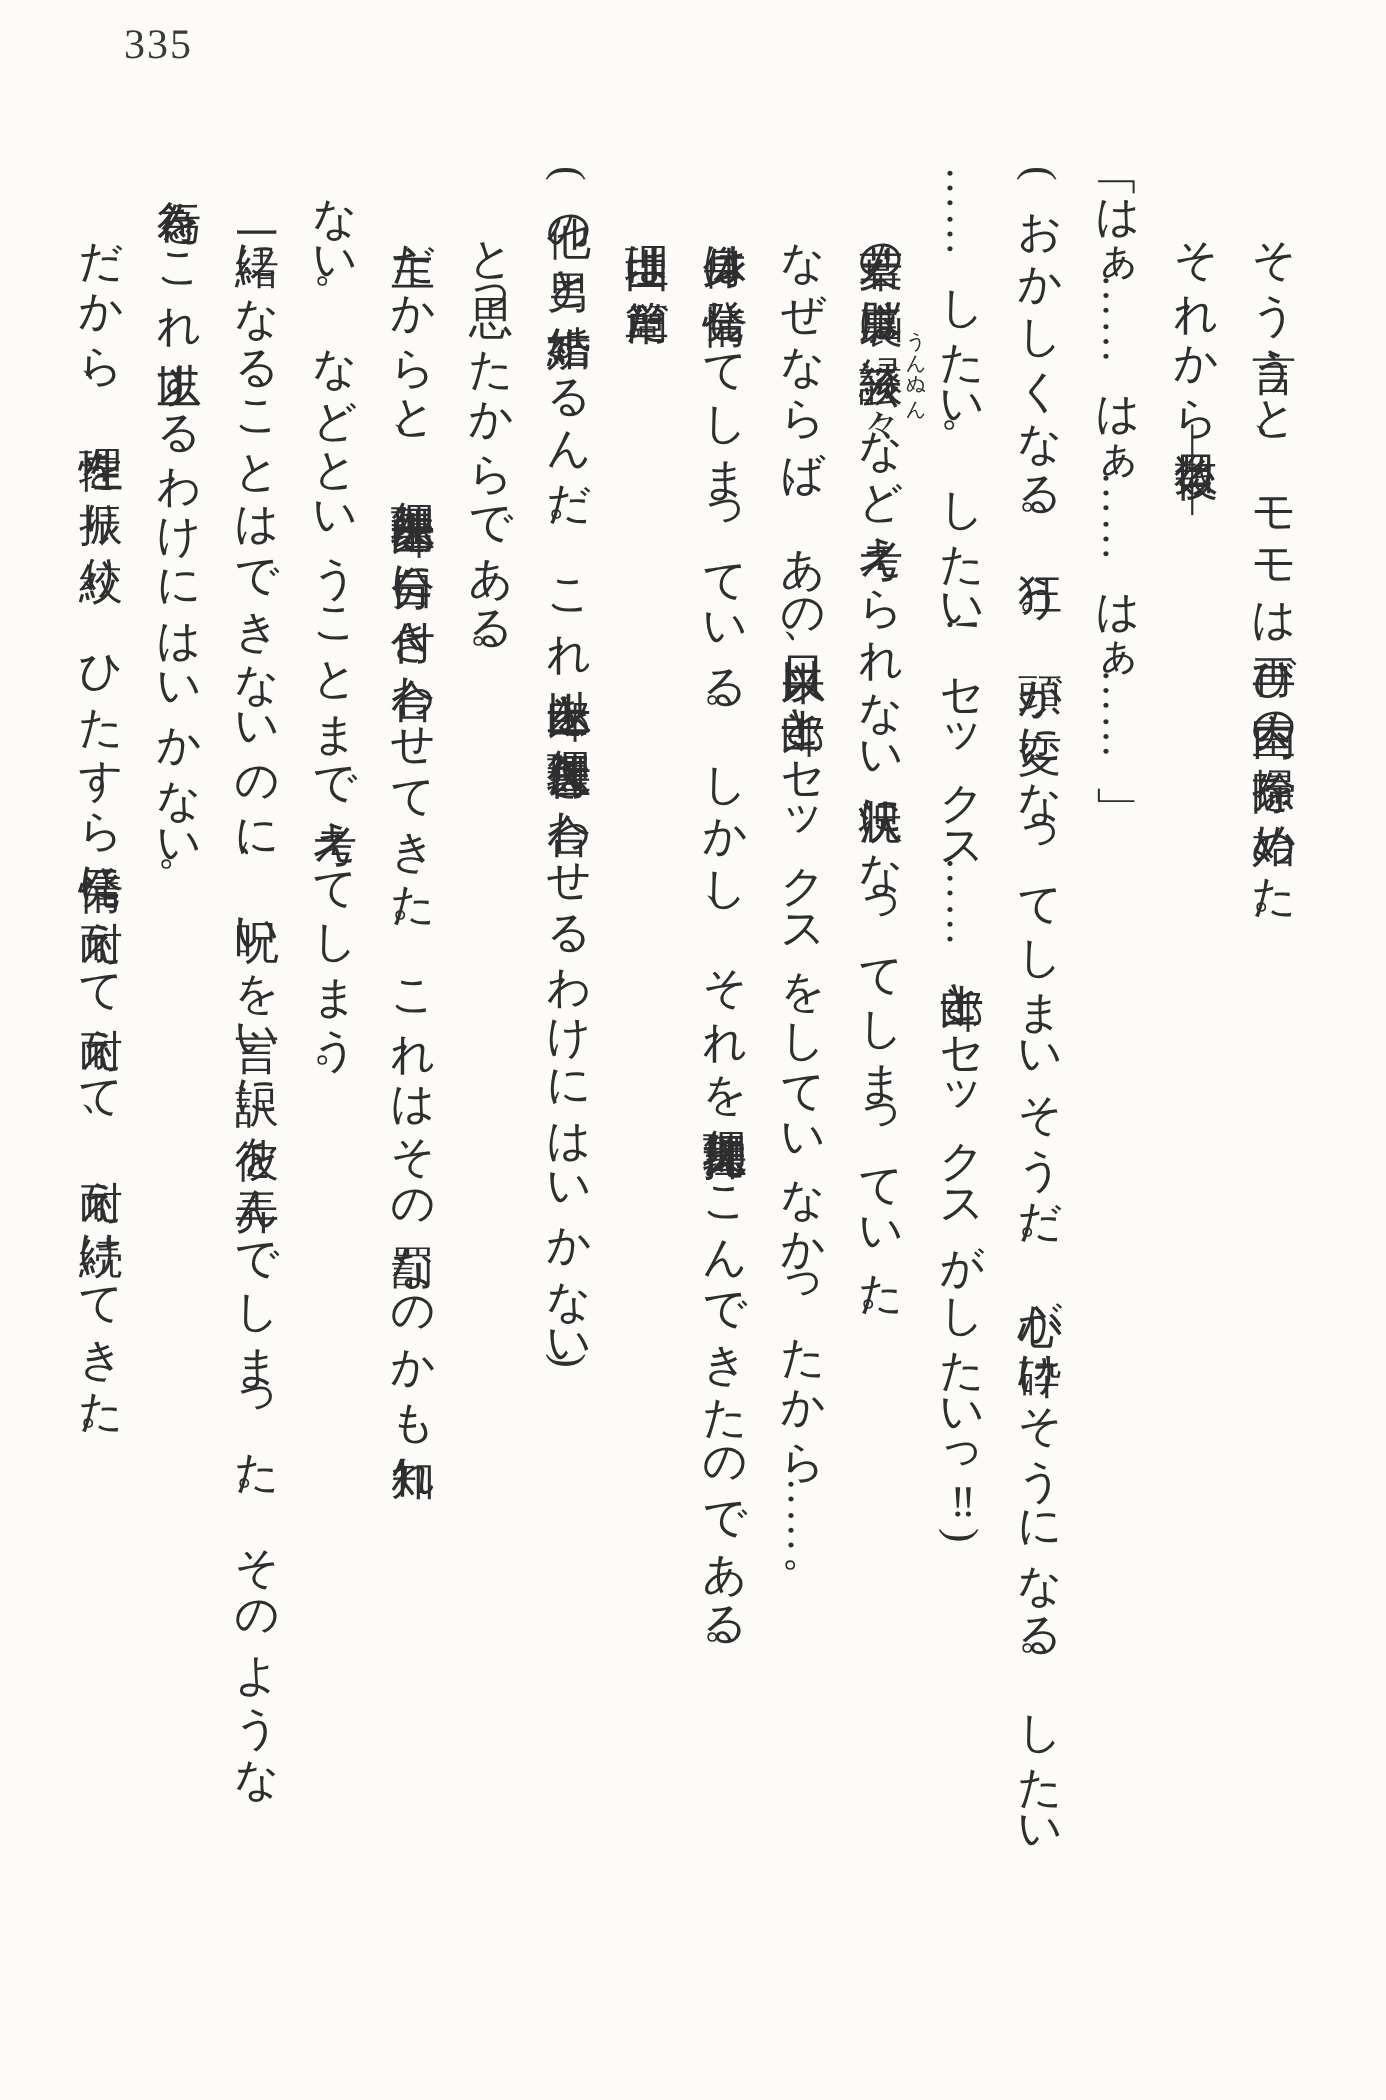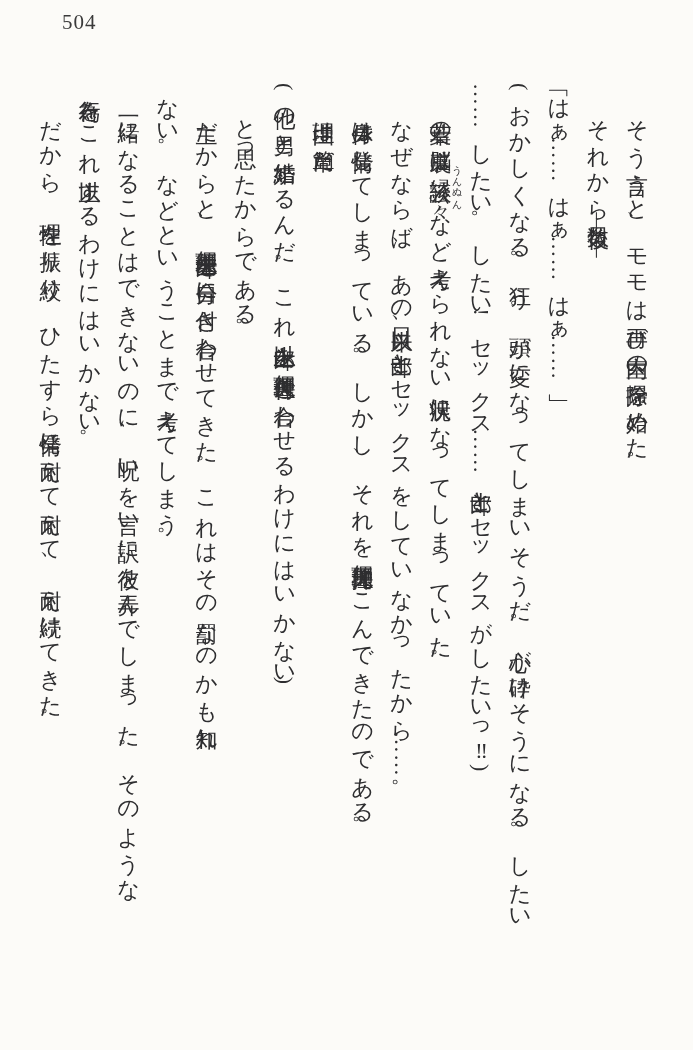--- a/index.html
+++ b/index.html
@@ -53,21 +53,21 @@
   ruby rt {
     font-size: 10px;
     letter-spacing: 0;
     color: var(--text);
   }
 </style>
 </head>
 <body>
 
 <div class="page">
-  <div class="page-number">504</div>
+  <div class="page-number">335</div>
   <div class="text-block">
       <div class="text-line indent">そう言うと、モモは再び室内の掃除を始めた。</div>
       <div class="text-line indent">それから数日後――</div>
       <div class="text-line">「はぁ……はぁ……はぁ……」</div>
       <div class="text-line">(おかしくなる。狂う。頭が変になってしまいそうだ。心が砕けそうになる。したい</div>
       <div class="text-line">……したい。したい! セックス……士郎とセックスがしたいっ‼)</div>
       <div class="text-line indent">若葉の脳裏は縁談<ruby>云々<rt>うんぬん</rt></ruby>など考えられない状況になってしまっていた。</div>
       <div class="text-line indent">なぜならば、あの日以来、士郎とセックスをしていなかったから……。</div>
       <div class="text-line indent">身体は発情してしまっている。しかし、それを無理矢理抑えこんできたのである。</div>
       <div class="text-line indent">理由は簡単だ。</div>

